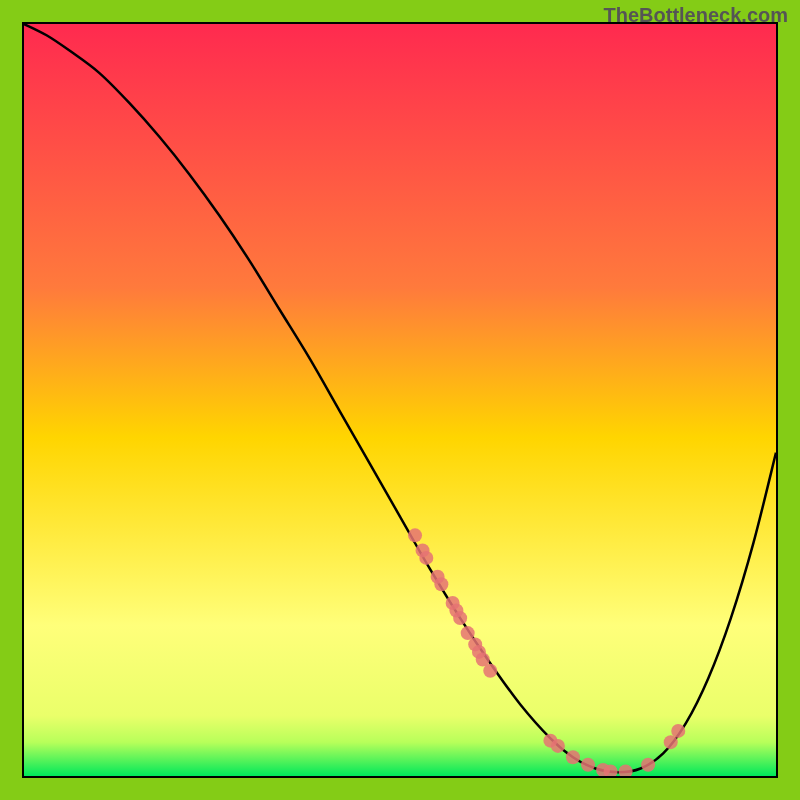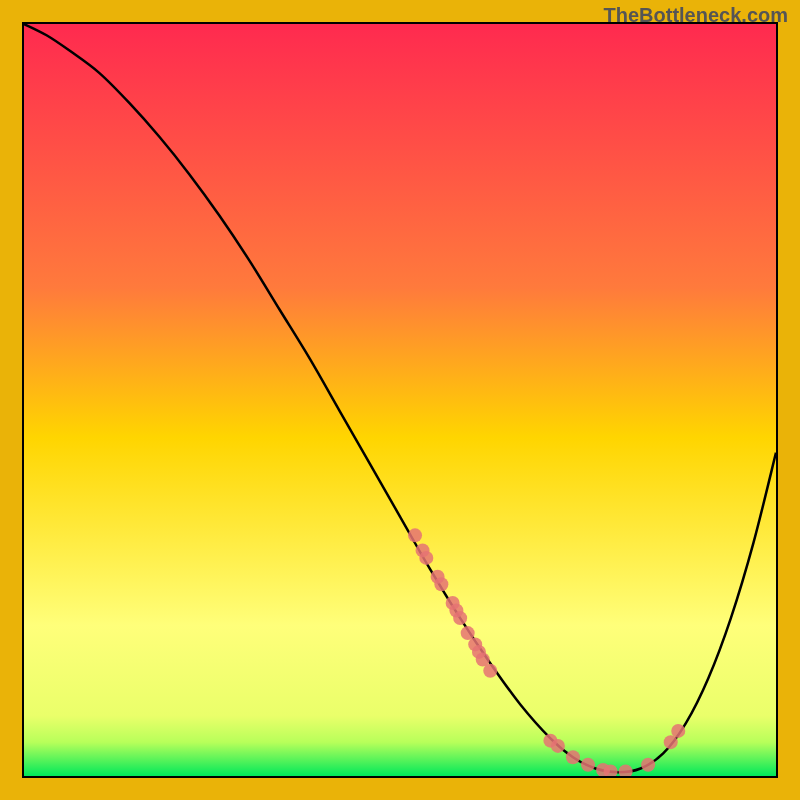--- a/index.html
+++ b/index.html
@@ -7,21 +7,21 @@
     padding: 0;
     width: 800px;
     height: 800px;
     overflow: hidden;
     font-family: Arial, sans-serif;
   }
   .container {
     position: relative;
     width: 800px;
     height: 800px;
-    background: #eab308;
+    background: #84cc16;
   }
   .watermark {
     position: absolute;
     top: 4px;
     right: 12px;
     font-size: 20px;
     font-weight: bold;
     color: #555;
     z-index: 10;
   }

